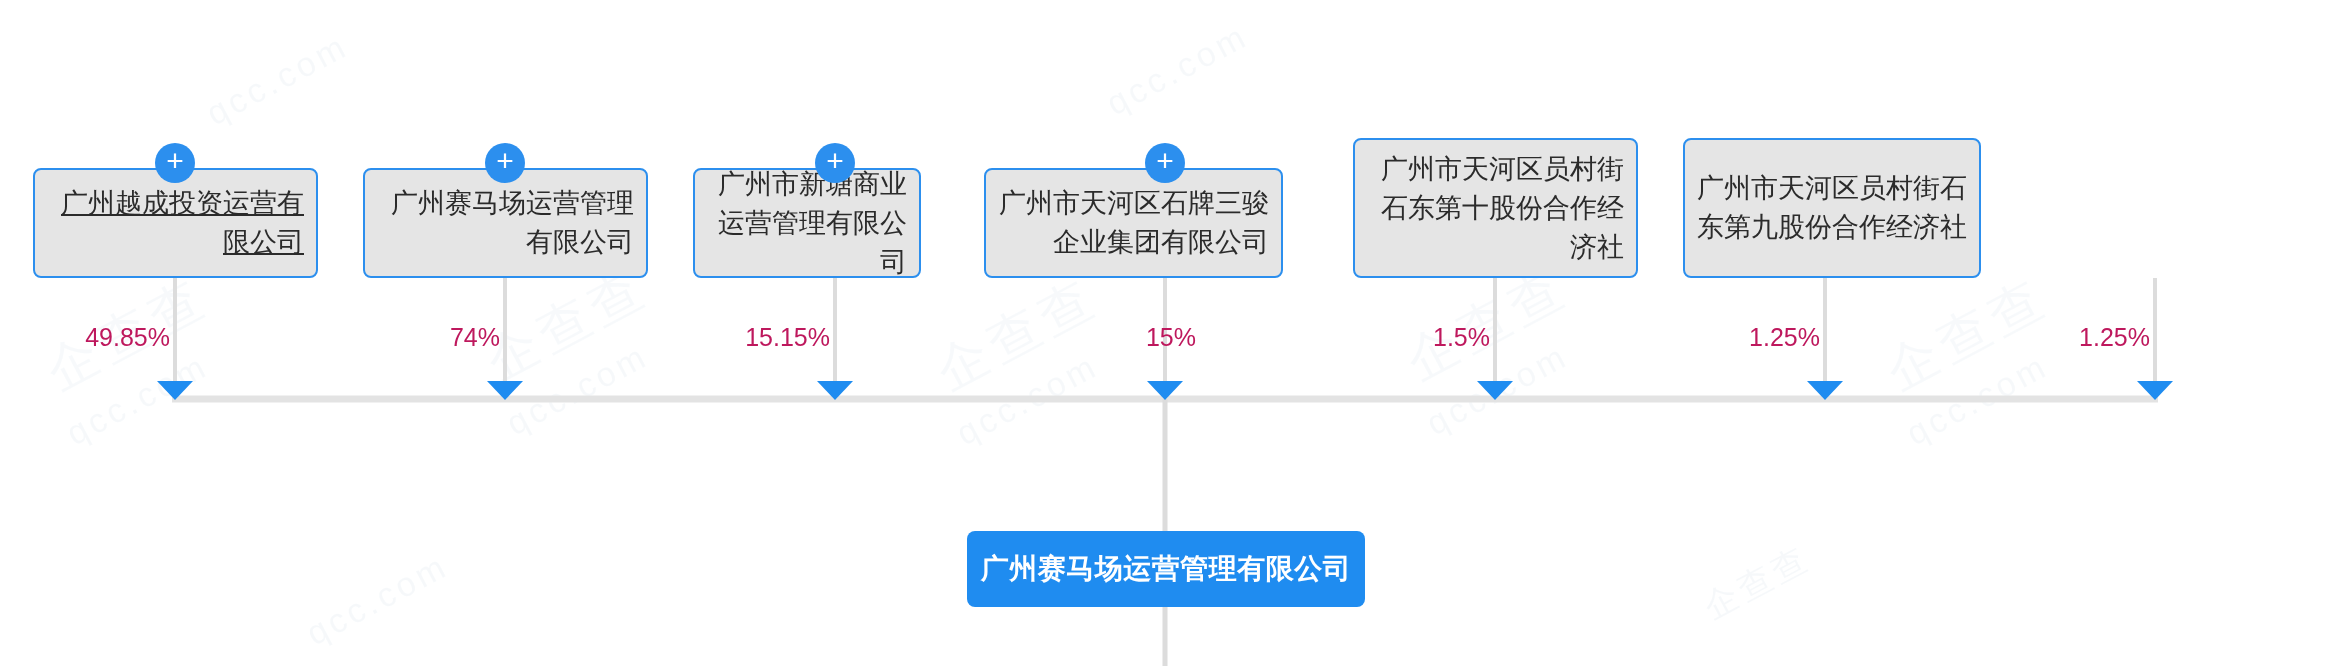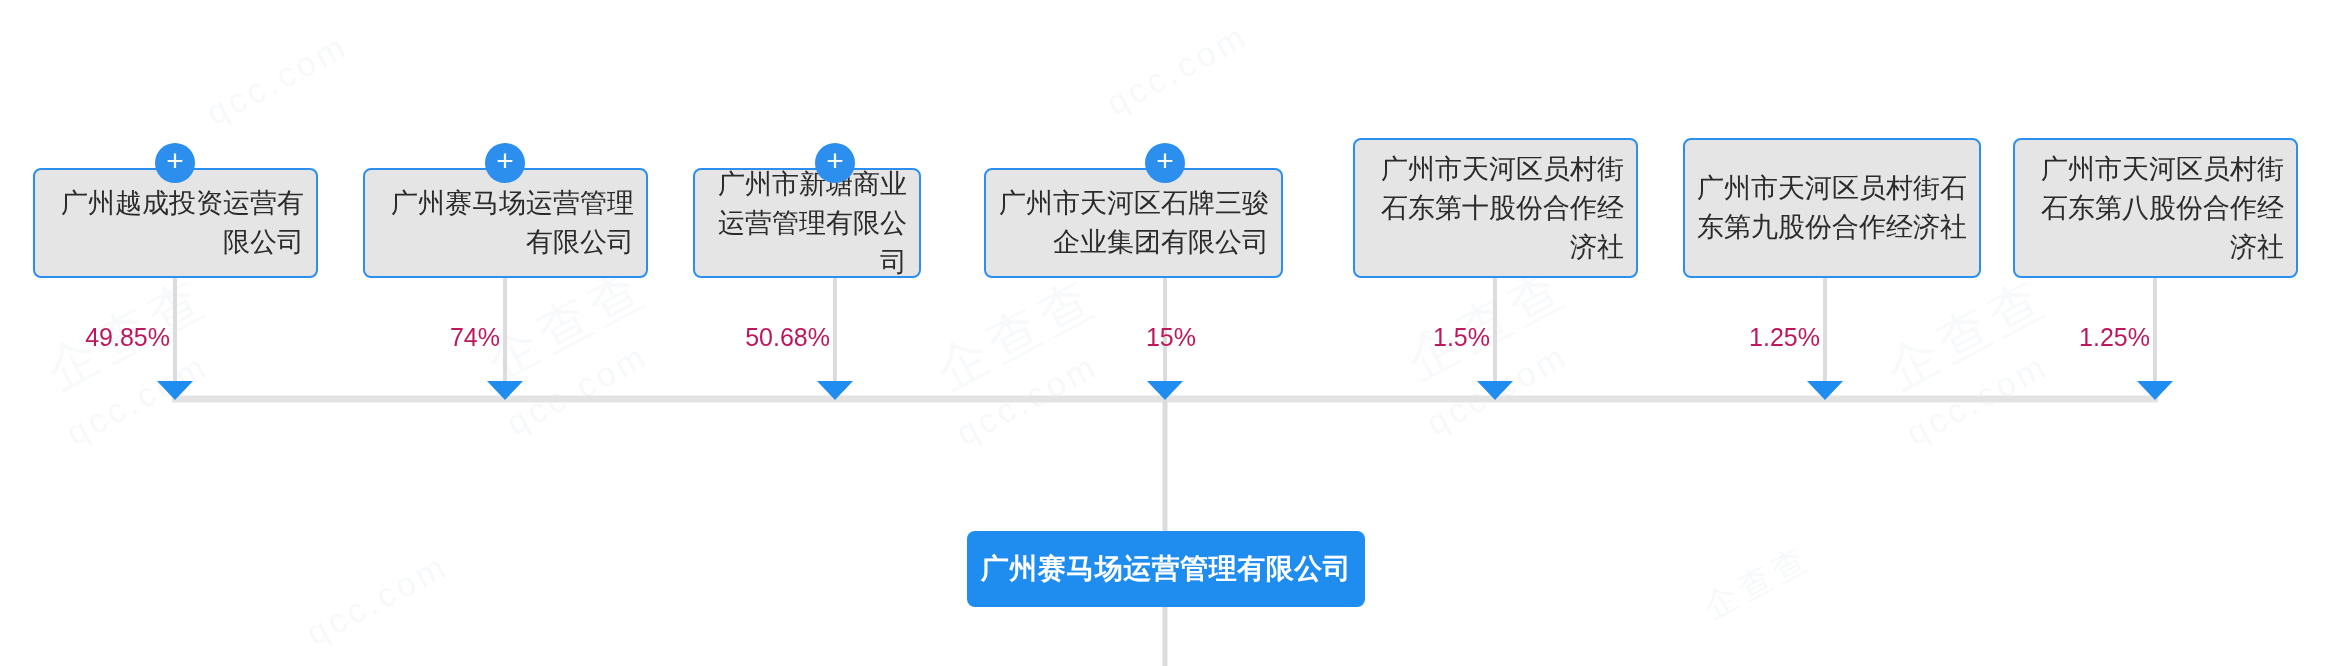--- a/index.html
+++ b/index.html
@@ -181,62 +181,59 @@
       <polygon points="1807,381 1843,381 1825,400"></polygon>
       <polygon points="2137,381 2173,381 2155,400"></polygon>
     </g>
   </svg>
 
   <div class="node-row">
 
     <div class="plus-badge" style="left:155px; top:143px;">
       <span>+</span>
     </div>
-    <div class="node" style="left:33px; top:168px; width:285px; height:110px;">
+    <div class="node" style="left:33px; top:168px; width:285px; height:110px;text-decoration:underline;">
       <span class="node-label">广州越成投资运营有限公司</span>
     </div>
     <div class="pct" style="left:30px; top:325px; width:140px;">49.85%</div>
 
     <div class="plus-badge" style="left:485px; top:143px;">
       <span>+</span>
     </div>
     <div class="node" style="left:363px; top:168px; width:285px; height:110px;">
       <span class="node-label">广州赛马场运营管理有限公司</span>
     </div>
     <div class="pct" style="left:360px; top:325px; width:140px;">74%</div>
 
     <div class="plus-badge" style="left:815px; top:143px;">
       <span>+</span>
     </div>
     <div class="node" style="left:693px; top:168px; width:228px; height:110px;">
       <span class="node-label">广州市新塘商业运营管理有限公司</span>
     </div>
-    <div class="pct" style="left:690px; top:325px; width:140px;">50.68%</div>
+    <div class="pct" style="left:690px; top:325px; width:140px;">15.15%</div>
 
     <div class="plus-badge" style="left:1145px; top:143px;">
       <span>+</span>
     </div>
     <div class="node" style="left:984px; top:168px; width:299px; height:110px;">
       <span class="node-label">广州市天河区石牌三骏企业集团有限公司</span>
     </div>
     <div class="pct" style="left:1056px; top:325px; width:140px;">15%</div>
 
     <div class="node" style="left:1353px; top:138px; width:285px; height:140px;">
       <span class="node-label">广州市天河区员村街石东第十股份合作经济社</span>
     </div>
     <div class="pct" style="left:1350px; top:325px; width:140px;">1.5%</div>
 
     <div class="node" style="left:1683px; top:138px; width:298px; height:140px;">
       <span class="node-label">广州市天河区员村街石东第九股份合作经济社</span>
     </div>
     <div class="pct" style="left:1680px; top:325px; width:140px;">1.25%</div>
 
-    <div class="node" style="left:2013px; top:138px; width:285px; height:140px;">
-      <span class="node-label">广州市天河区员村街石东第八股份合作经济社</span>
-    </div>
     <div class="pct" style="left:2010px; top:325px; width:140px;">1.25%</div>
 
     <div class="root-node" style="left:967px; top:531px; width:398px; height:76px;">
       <span>广州赛马场运营管理有限公司</span>
     </div>
 
   </div>
 </div>
 
 </body></html>

